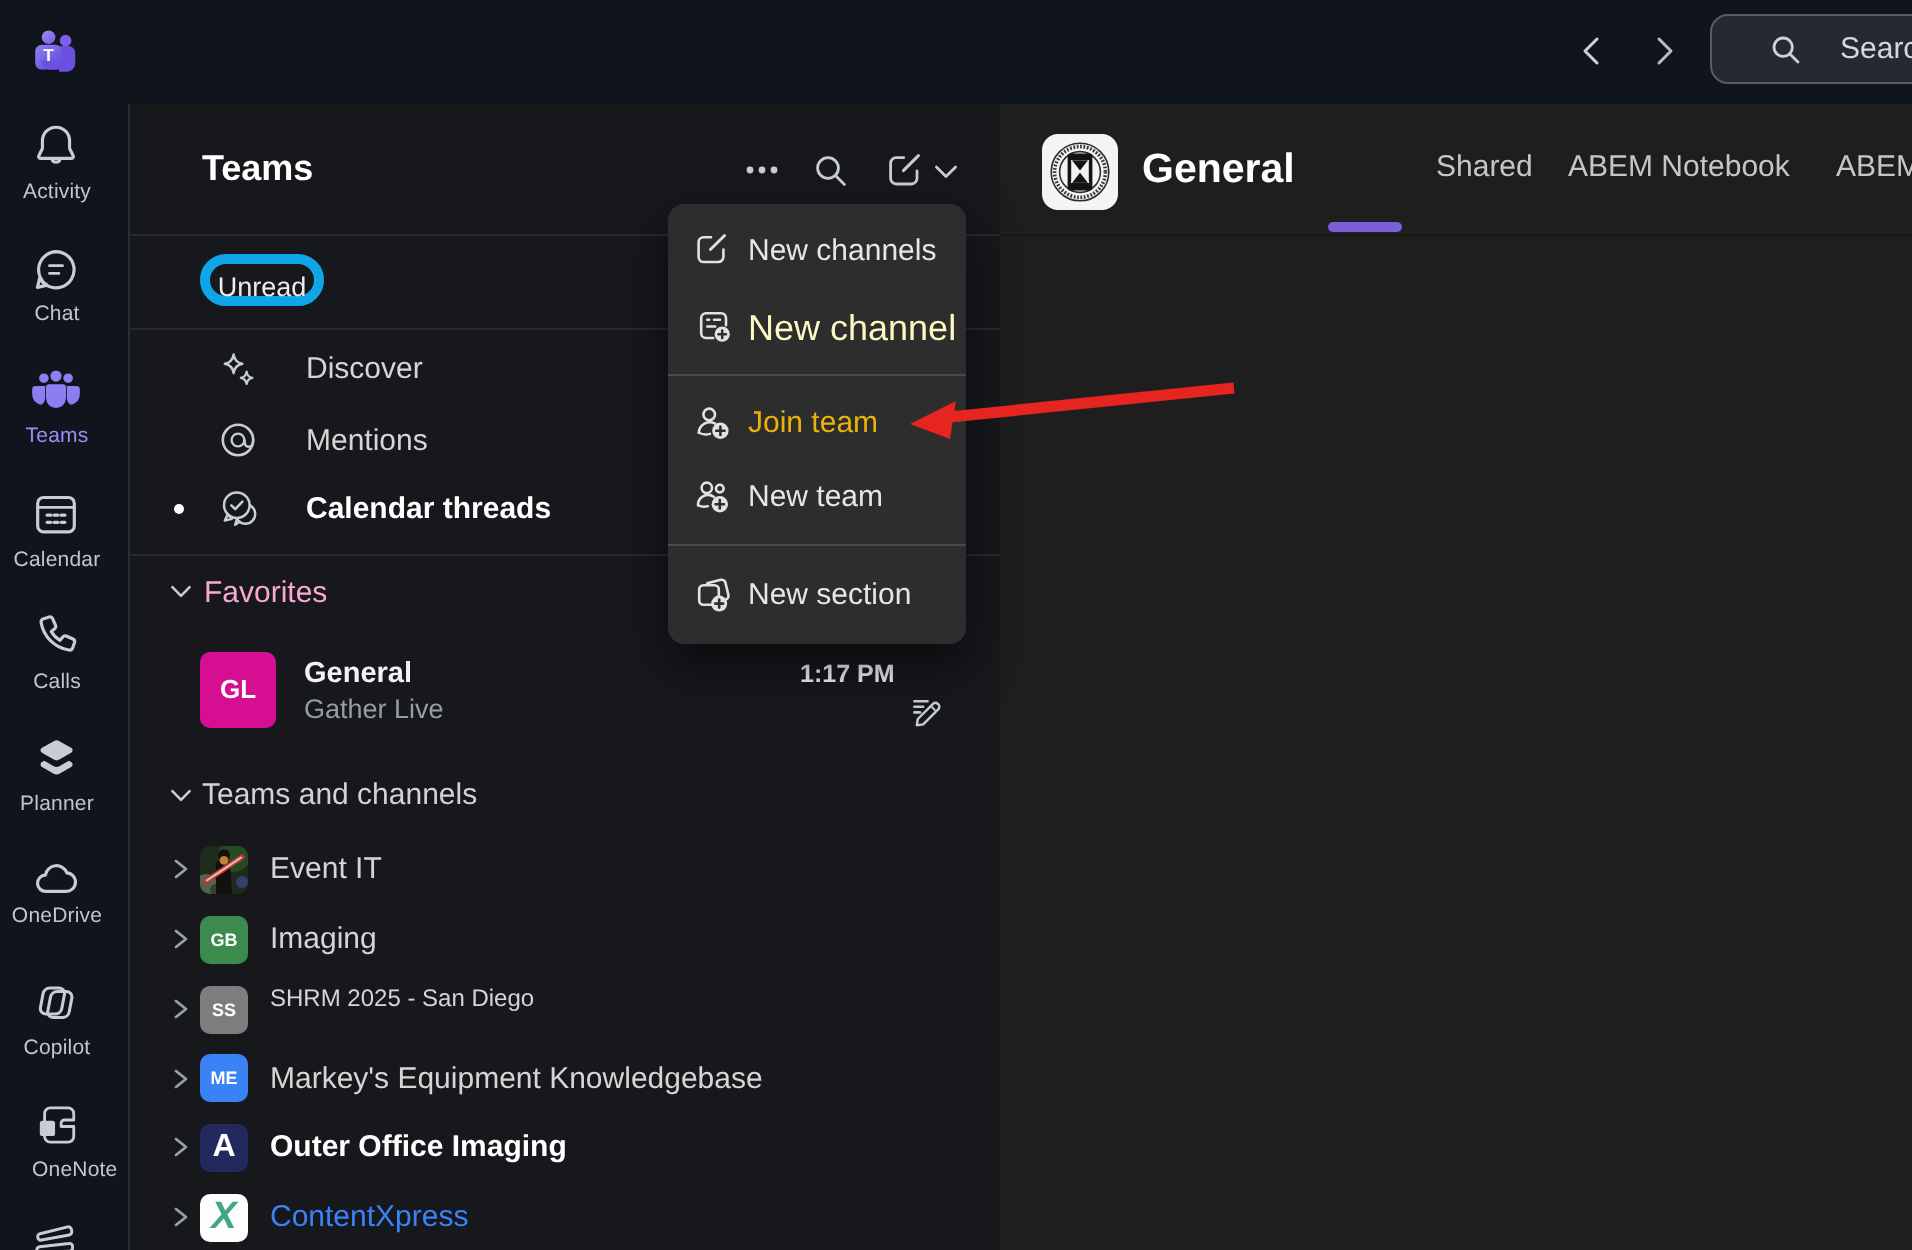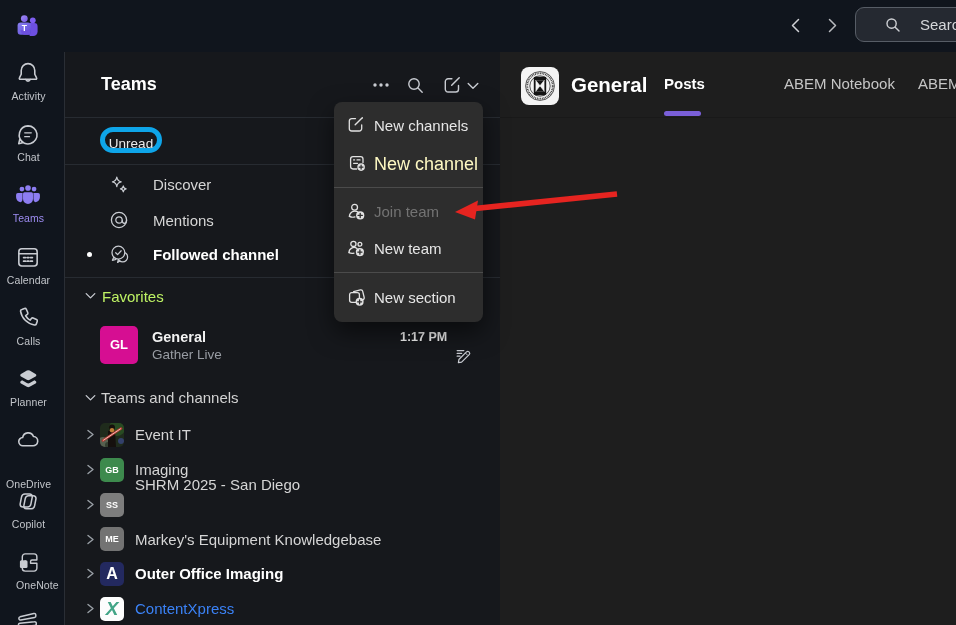--- a/index.html
+++ b/index.html
@@ -112,21 +112,21 @@
             <path d="M5.6 13.2 l4.4 2.5 a2.6 2.6 0 0 0 2.6 0 l4.4 -2.5 l1 0.6 a1.3 1.3 0 0 1 0 2.3 l-5.4 3.1 a2.6 2.6 0 0 1 -2.6 0 l-5.4 -3.1 a1.3 1.3 0 0 1 0 -2.3 z"></path>
           </g>
         </svg>
       </div>
       <div class="raillbl" style="top:395.7px;color:#c2c5ca;">Planner</div>
       <div class="abs" style="left:0;top:427.3px;width:56px;display:flex;justify-content:center;">
         <svg class="ic" width="27" height="27" viewBox="0 0 24 24">
           <path d="M7.1 16.6 a3.6 3.6 0 0 1 -0.3 -7.2 a5 5 0 0 1 9.6 -1 a4.1 4.1 0 0 1 -0.6 8.2 z"></path>
         </svg>
       </div>
-      <div class="raillbl" style="top:452px;color:#c2c5ca;margin-top:26px;">OneDrive</div>
+      <div class="raillbl" style="top:452px;color:#c2c5ca;">OneDrive</div>
       <div class="abs" style="left:0;top:488.5px;width:56px;display:flex;justify-content:center;">
         <svg class="ic" width="25" height="25" viewBox="0 0 23 23">
           <path d="M8.2 4.6 h4.2 a2.6 2.6 0 0 1 2.6 2.6 l-1.3 6.8 a3.2 3.2 0 0 1 -3.1 2.6 h-4.2 a2.6 2.6 0 0 1 -2.6 -2.6 l1.3 -6.8 a3.2 3.2 0 0 1 3.1 -2.6 z"></path>
           <path d="M8.2 4.6 h4.2 a2.6 2.6 0 0 1 2.6 2.6 l-1.3 6.8 a3.2 3.2 0 0 1 -3.1 2.6 h-4.2 a2.6 2.6 0 0 1 -2.6 -2.6 l1.3 -6.8 a3.2 3.2 0 0 1 3.1 -2.6 z" transform="translate(3.4,1.6)"></path>
         </svg>
       </div>
       <div class="raillbl" style="top:518.0px;color:#c2c5ca;">Copilot</div>
       <div class="abs" style="left:0;top:549.7px;width:56px;display:flex;justify-content:center;">
         <svg class="ic" width="25" height="25" viewBox="0 0 23 23">
           <path d="M8.4 3.6 h8.2 a2.6 2.6 0 0 1 2.6 2.6 v3 h-4.4 a1.4 1.4 0 0 0 -1.4 1.4 v1.6 h5.8 v4.6 a2.6 2.6 0 0 1 -2.6 2.6 h-8.2 a2.6 2.6 0 0 1 -2.6 -2.6 v-10.6 a2.6 2.6 0 0 1 2.6 -2.6 z" stroke-width="1.3"></path>
@@ -183,28 +183,28 @@
   <div class="abs" style="left:153px;top:212px;font-size:15px;color:#d5d5d5;">Mentions</div>
 
   <circle class="abs" style="left:87px;top:252px;width:5px;height:5px;border-radius:50%;background:#ffffff;"></circle>
   <svg class="abs" style="left:109px;top:244px" width="20" height="20" viewBox="0 0 20 20" fill="none" stroke="#c9ccd2" stroke-width="1.25" stroke-linecap="round" stroke-linejoin="round">
     <circle cx="13.7" cy="13" r="4.9"></circle>
     <path d="M10.8 16.9 l-2.2 1.5 l0.7 -2.4"></path>
     <circle cx="9.4" cy="8.6" r="6.4" fill="#16181c"></circle>
     <path d="M4.9 13.1 l-1.5 3.2 l3.5 -0.9 z" fill="#16181c"></path>
     <path d="M6.7 8.7 l1.9 1.9 l3.6 -3.8"></path>
   </svg>
-  <div class="abs" style="left:153px;top:246px;font-size:15px;font-weight:bold;color:#ffffff;">Followed channel</div>
+  <div class="abs" style="left:153px;top:246px;font-size:15px;font-weight:bold;color:#ffffff;">Calendar threads</div>
 
   <div class="hdiv abs" style="left:65px;top:277px;"></div>
 
   <svg class="abs" style="left:85px;top:292px" width="11" height="8" viewBox="0 0 11 8">
       <path d="M1.2 1.6 L5.5 5.9 L9.8 1.6" fill="none" stroke="#c9ccd2" stroke-width="1.3" stroke-linecap="round" stroke-linejoin="round"></path>
     </svg>
-  <div class="abs" style="left:102px;top:288px;font-size:15px;color:#bef264;">Favorites</div>
+  <div class="abs" style="left:102px;top:288px;font-size:15px;color:#f9a8d4;">Favorites</div>
 
   <div class="abs" style="left:100px;top:326px;width:38px;height:38px;border-radius:5px;background:#d60e92;color:#ffffff;font-size:13px;font-weight:600;text-align:center;line-height:38px;">GL</div>
   <div class="abs" style="left:152px;top:329px;font-size:14.5px;font-weight:600;color:#f2f2f2;">General</div>
   <div class="abs" style="left:152px;top:347px;font-size:13.5px;color:#989ca3;">Gather Live</div>
   <div class="abs" style="left:400px;top:330px;width:70px;height:14px;font-size:12.5px;font-weight:bold;color:#f2f2f2;text-align:left;">1:17 PM</div>
   <svg class="abs" style="left:456px;top:348px" width="16" height="16" viewBox="0 0 16 16">
     <path d="M1.2 2.6 h6.6 M1.2 5.4 h4.4 M1.2 8.2 h2.8" stroke="#c9ccd2" stroke-width="1.3" stroke-linecap="round" fill="none"></path>
     <path d="M2.4 14.6 l0.5 -3.1 l7.6 -7.6 a1.7 1.7 0 0 1 2.4 0 l0.3 0.3 a1.7 1.7 0 0 1 0 2.4 l-7.6 7.6 z" fill="none" stroke="#c9ccd2" stroke-width="1.2" stroke-linejoin="round"></path>
     <path d="M9.3 4.9 l2.4 2.4" stroke="#c9ccd2" stroke-width="1" fill="none"></path>
   </svg>
@@ -235,25 +235,25 @@
       <div class="abs" style="left:135px;top:426.0px;font-size:15px;font-weight:normal;color:#d5d5d5;white-space:nowrap;">Event IT</div>
       <svg class="abs" style="left:86px;top:464.1px" width="9" height="11" viewBox="0 0 9 11">
         <path d="M2 1.5 L7 5.5 L2 9.5" fill="none" stroke="#9aa0a6" stroke-width="1.4" stroke-linecap="round" stroke-linejoin="round"></path>
       </svg>
       <div class="abs" style="left:100px;top:457.6px;width:24px;height:24px;border-radius:5px;background:#3d8a4d;text-align:center;line-height:24px;font-size:9px;font-weight:600;color:#fff;">GB</div>
       <div class="abs" style="left:135px;top:461.1px;font-size:15px;font-weight:normal;color:#d5d5d5;white-space:nowrap;">Imaging</div>
       <svg class="abs" style="left:86px;top:499.0px" width="9" height="11" viewBox="0 0 9 11">
         <path d="M2 1.5 L7 5.5 L2 9.5" fill="none" stroke="#9aa0a6" stroke-width="1.4" stroke-linecap="round" stroke-linejoin="round"></path>
       </svg>
       <div class="abs" style="left:100px;top:492.5px;width:24px;height:24px;border-radius:5px;background:#7d7d7d;text-align:center;line-height:24px;font-size:9px;font-weight:600;color:#fff;">SS</div>
-      <div class="abs" style="left:135px;top:476px;font-size:15px;font-weight:normal;color:#d5d5d5;white-space:nowrap;">SHRM 2025 - San Diego</div>
+      <div class="abs" style="left:135px;top:492px;font-size:12px;font-weight:normal;color:#d5d5d5;white-space:nowrap;">SHRM 2025 - San Diego</div>
       <svg class="abs" style="left:86px;top:533.5px" width="9" height="11" viewBox="0 0 9 11">
         <path d="M2 1.5 L7 5.5 L2 9.5" fill="none" stroke="#9aa0a6" stroke-width="1.4" stroke-linecap="round" stroke-linejoin="round"></path>
       </svg>
-      <div class="abs" style="left:100px;top:527.0px;width:24px;height:24px;border-radius:5px;background:#737373;text-align:center;line-height:24px;font-size:9px;font-weight:600;color:#fff;">ME</div>
+      <div class="abs" style="left:100px;top:527.0px;width:24px;height:24px;border-radius:5px;background:#3b82f6;text-align:center;line-height:24px;font-size:9px;font-weight:600;color:#fff;">ME</div>
       <div class="abs" style="left:135px;top:530.5px;font-size:15px;font-weight:normal;color:#d5d5d5;white-space:nowrap;">Markey's Equipment Knowledgebase</div>
       <svg class="abs" style="left:86px;top:568.1px" width="9" height="11" viewBox="0 0 9 11">
         <path d="M2 1.5 L7 5.5 L2 9.5" fill="none" stroke="#9aa0a6" stroke-width="1.4" stroke-linecap="round" stroke-linejoin="round"></path>
       </svg>
       <div class="abs" style="left:100px;top:561.6px;width:24px;height:24px;border-radius:5px;background:#23295f;text-align:center;line-height:24px;font-size:16px;font-weight:bold;color:#fff;">A</div>
       <div class="abs" style="left:135px;top:565.1px;font-size:15px;font-weight:bold;color:#ffffff;white-space:nowrap;">Outer Office Imaging</div>
       <svg class="abs" style="left:86px;top:603.1px" width="9" height="11" viewBox="0 0 9 11">
         <path d="M2 1.5 L7 5.5 L2 9.5" fill="none" stroke="#9aa0a6" stroke-width="1.4" stroke-linecap="round" stroke-linejoin="round"></path>
       </svg>
       <div class="abs" style="left:100px;top:596.6px;width:24px;height:24px;border-radius:5px;background:#fdfdfd;"></div>
@@ -268,21 +268,21 @@
     <circle cx="19" cy="19" r="14.4" fill="none" stroke="#2c2c2c" stroke-width="0.8"></circle>
     <circle cx="19" cy="19" r="12.7" fill="none" stroke="#3a3a3a" stroke-width="1.8" stroke-dasharray="0.9 0.8"></circle>
     <circle cx="19" cy="19" r="10.2" fill="none" stroke="#2c2c2c" stroke-width="0.8"></circle>
     <rect x="12.8" y="9.8" width="12.4" height="18.4" rx="1.4" fill="#141414"></rect>
     <rect x="14.6" y="13.2" width="8.8" height="11.2" fill="#f4f4f4"></rect>
     <path d="M14.6 13.2 h8.8 l-4.4 5.6 z" fill="#141414"></path>
     <path d="M14.6 24.4 h8.8 l-4.4 -5.6 z" fill="#141414"></path>
     <path d="M14.6 13.2 l4.4 5.6 l4.4 -5.6 M14.6 24.4 l4.4 -5.6 l4.4 5.6" stroke="#f4f4f4" stroke-width="0.7" fill="none"></path>
   </svg>
   <div class="abs" style="left:571px;top:73px;font-size:20.5px;font-weight:bold;color:#ffffff;">General</div>
-  <div class="tab abs" style="left:664px;font-weight:bold;color:#ffffff;top:52px;">Posts</div>
+  <div class="tab abs" style="left:718px;top:52px;">Shared</div>
   <div class="tab abs" style="left:784px;top:52px;">ABEM Notebook</div>
   <div class="tab abs" style="left:918px;top:52px;">ABEM Bo</div>
   <div class="abs" style="left:500px;top:117px;width:456px;height:1px;background:#191919;"></div>
   <div class="abs" style="left:664px;top:111px;width:37px;height:5px;border-radius:2.5px;background:#7a5fd8;"></div>
 
   <div class="abs" id="menu" style="left:334px;top:102px;width:149px;height:220px;background:#2d2d2d;border-radius:8px;box-shadow:0 10px 24px rgba(0,0,0,0.55);"></div>
   <div class="abs" id="menuitems">
       <div class="abs" style="left:347px;top:116.1px;">
         <svg class="mic" width="17" height="17" viewBox="0 0 17 17">
           <path d="M14.7 8.8 v3.7 a2.5 2.5 0 0 1 -2.5 2.5 h-7.4 a2.5 2.5 0 0 1 -2.5 -2.5 v-7.4 a2.5 2.5 0 0 1 2.5 -2.5 h3.7"></path>
@@ -301,21 +301,21 @@
       <div class="abs" style="left:374px;top:154.2px;font-size:18px;color:#fef9c3;white-space:nowrap;">New channel</div>
       <div class="abs" style="left:347px;top:201.9px;">
         <svg class="mic" width="19" height="19" viewBox="0 0 19 19">
           <circle cx="7.6" cy="5.2" r="2.9"></circle>
           <path d="M2.4 14.4 a5.5 5.5 0 0 1 8.2 -4.6"></path>
           <path d="M2.4 14.4 c1.8 0.9 3.9 1 5.6 0.5" stroke-width="1.2"></path>
           <circle cx="13.2" cy="13.4" r="4.1" fill="#e2e2e2" stroke="none"></circle>
           <path d="M13.2 11.3 v4.2 M11.1 13.4 h4.2" stroke="#2d2d2d" stroke-width="1.3"></path>
         </svg>
       </div>
-      <div class="abs" style="left:374px;top:202.9px;font-size:15px;color:#737373;white-space:nowrap;">Join team</div>
+      <div class="abs" style="left:374px;top:202.9px;font-size:15px;color:#eab308;white-space:nowrap;">Join team</div>
       <div class="abs" style="left:347px;top:239.4px;">
         <svg class="mic" width="19" height="19" viewBox="0 0 19 19">
           <circle cx="6.4" cy="4.9" r="2.6"></circle>
           <circle cx="12.9" cy="5.3" r="1.9"></circle>
           <path d="M2 13.6 a5 5 0 0 1 8 -4.1"></path>
           <path d="M2 13.6 c1.6 0.8 3.4 0.9 5 0.5" stroke-width="1.2"></path>
           <circle cx="12.9" cy="13.1" r="4.1" fill="#e2e2e2" stroke="none"></circle>
           <path d="M12.9 11 v4.2 M10.8 13.1 h4.2" stroke="#2d2d2d" stroke-width="1.3"></path>
         </svg>
       </div>

